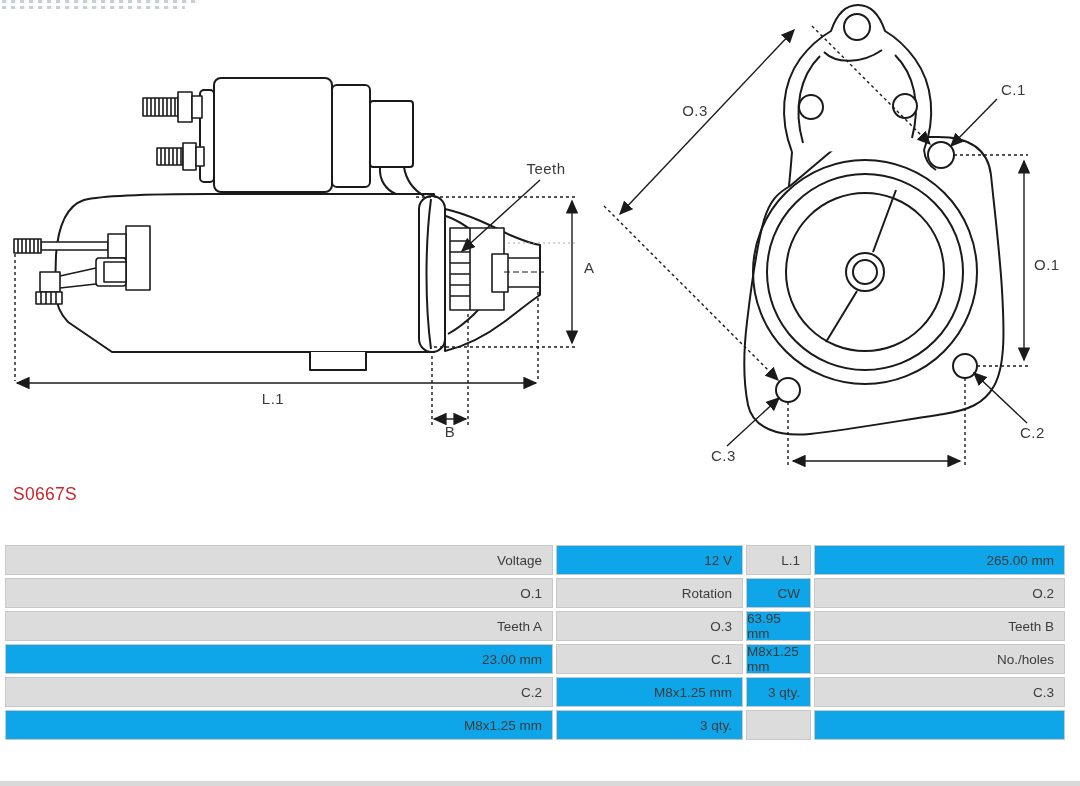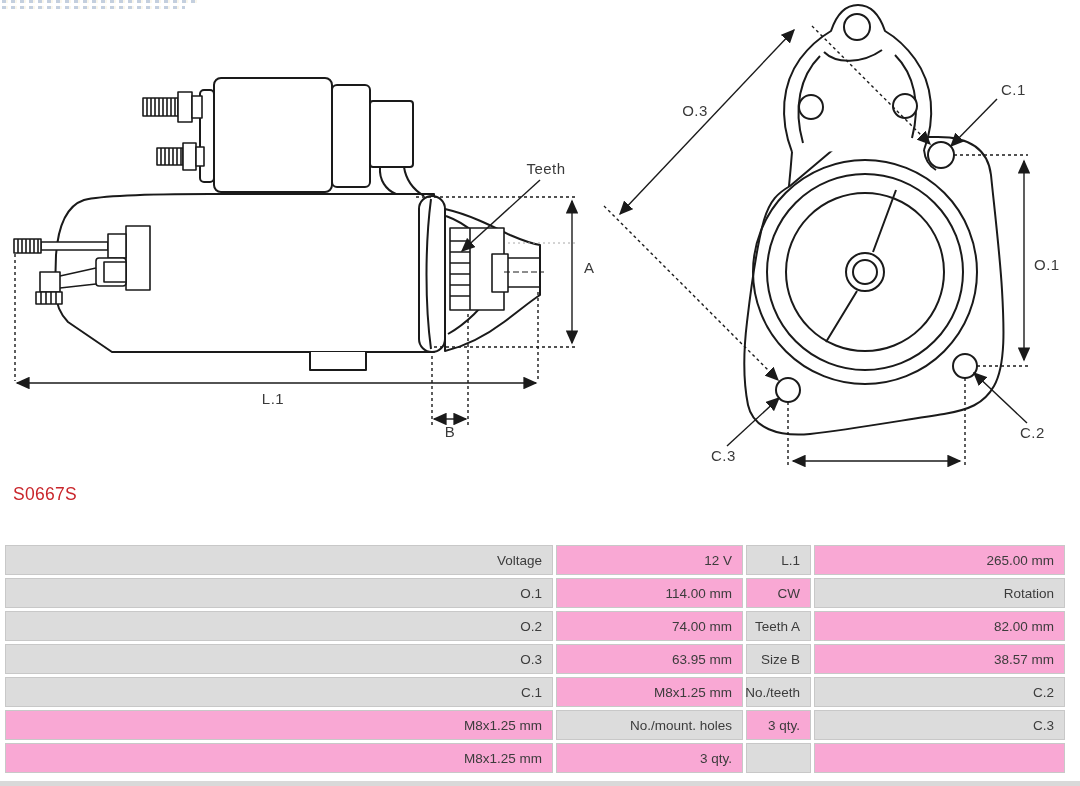--- a/index.html
+++ b/index.html
@@ -21,21 +21,21 @@
   .spec-table{
     margin:11px 5px 0 5px;width:1060px;
     display:grid;grid-template-columns:548px 187px 65px auto;
     grid-auto-rows:30px;gap:3px;
   }
   .cell{
     border:1px solid #c8c8c8;display:flex;align-items:center;justify-content:flex-end;
     padding-right:10px;font-size:13.5px;box-sizing:border-box;
   }
   .cell.gray{background:#dcdcdc;}
-  .cell.white{background:#f9a8d4;}
+  .cell.white{background:#0ea5e9;}
   .bottom-strip{position:absolute;left:0;bottom:0;width:1080px;height:5px;background:#d9d9d9;}
 </style>
 </head>
 <body>
 
 <div class="logo-fragment">
   <div class="logo-strip s1"></div>
   <div class="logo-strip s2"></div>
 </div>
 
@@ -174,42 +174,38 @@
 
 <div class="part-number" style="color:#c9252b;" title="S0667S">S0667S</div>
 
 <div class="spec-table" style="color:#3c3c3c;margin-top:40px;">
   <div class="cell gray">Voltage</div>
   <div class="cell white">12 V</div>
   <div class="cell gray">L.1</div>
   <div class="cell white">265.00 mm</div>
 
   <div class="cell gray">O.1</div>
-  <div class="cell white">114.00 mm</div>
-
+
+  <div class="cell gray">Rotation</div>
   <div class="cell white">CW</div>
-  <div class="cell gray">Rotation</div>
   <div class="cell gray">O.2</div>
-  <div class="cell white">74.00 mm</div>
 
   <div class="cell gray">Teeth A</div>
-  <div class="cell white">82.00 mm</div>
   <div class="cell gray">O.3</div>
   <div class="cell white">63.95 mm</div>
 
-  <div class="cell gray">Size B</div>
-  <div class="cell white">38.57 mm</div>
+  <div class="cell gray">Teeth B</div>
+  <div class="cell white">23.00 mm</div>
   <div class="cell gray">C.1</div>
   <div class="cell white">M8x1.25 mm</div>
 
-  <div class="cell gray">No./teeth</div>
+  <div class="cell gray">No./holes</div>
   <div class="cell gray">C.2</div>
   <div class="cell white">M8x1.25 mm</div>
 
-  <div class="cell gray">No./mount. holes</div>
   <div class="cell white">3 qty.</div>
   <div class="cell gray">C.3</div>
   <div class="cell white">M8x1.25 mm</div>
 
   <div class="cell white">3 qty.</div>
   <div class="cell gray"></div>
   <div class="cell white"></div>
 </div>
 
 <div class="bottom-strip"></div>

